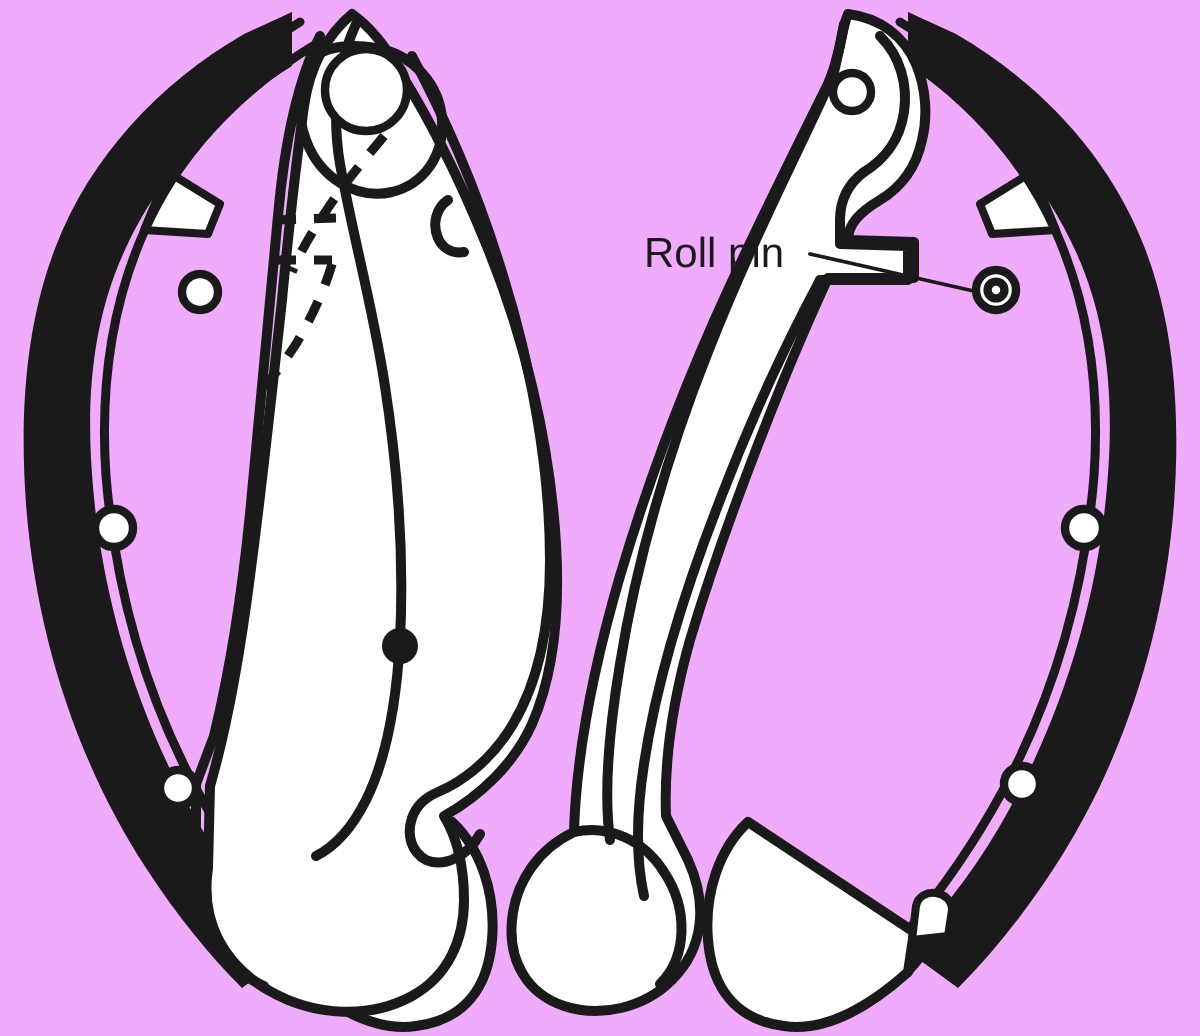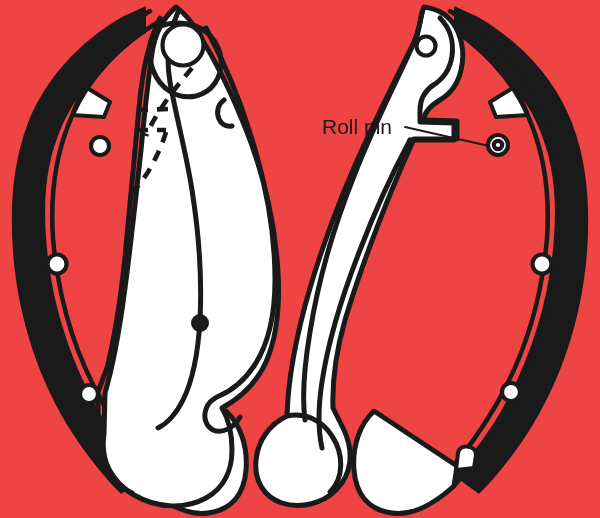--- a/index.html
+++ b/index.html
@@ -10,21 +10,21 @@
   body {
     width: 600px;
     height: 518px;
     overflow: hidden;
     font-family: "Liberation Sans", sans-serif;
   }
   #diagram-root {
     position: relative;
     width: 600px;
     height: 518px;
-    background: #ef4444;
+    background: #f0abfc;
   }
   #brake-shoe-svg {
     display: block;
     width: 600px;
     height: 518px;
   }
   .fill-ink {
     fill: #1a1a1a;
     stroke: none;
   }

